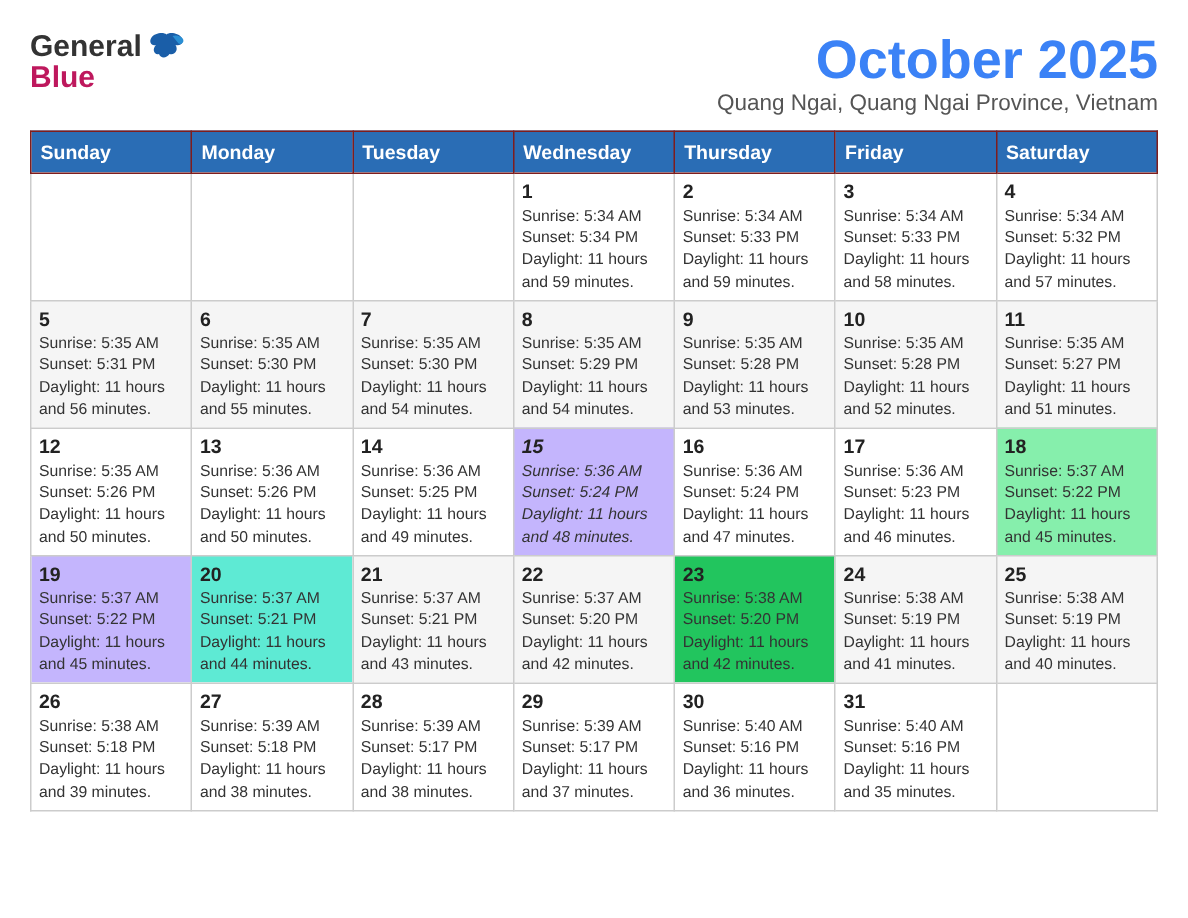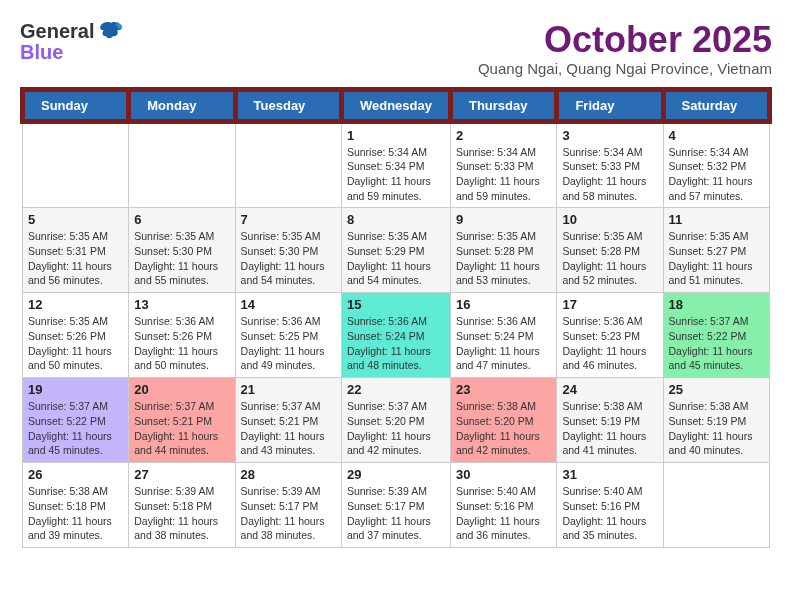--- a/index.html
+++ b/index.html
@@ -21,40 +21,40 @@
       display: flex;
       flex-direction: column;
       align-items: flex-start;
     }
     .title-section {
       text-align: right;
     }
     .month-title {
       font-size: 36px;
       font-weight: bold;
-      color: #701a75;
+      color: #3b82f6;
       line-height: 1.1;
     }
     .location {
       font-size: 15px;
       color: #555;
     }
     .calendar {
       width: 100%;
       border-collapse: collapse;
       border: 1px solid #ccc;
     }
     .calendar th {
       background-color: #2a6db5;
       color: #fff;
       font-size: 13px;
       font-weight: bold;
       text-align: left;
-      padding: 6px 16px;
-      border: 5px solid #7f1d1d;
+      padding: 6px 6px;
+      border: 1px solid #7f1d1d;
     }
     .calendar td {
       border: 1px solid #ccc;
       vertical-align: top;
       padding: 4px 5px;
       width: calc(100% / 7);
       min-height: 85px;
       height: 85px;
       font-size: 11px;
       color: #333;
@@ -91,21 +91,21 @@
 
 <div class="header">
   <div class="logo">
     <div class="logo-wrapper">
       <span style="font-size:20px;font-weight:bold;color:#333;">General</span>
       <svg width="28" height="22" viewBox="0 0 28 22">
         <path d="M14 2 C16 0, 22 1, 24 4 C26 7, 24 10, 20 9 C22 12, 20 16, 16 15 C14 18, 10 18, 9 15 C6 16, 4 12, 7 9 C4 10, 2 7, 4 4 C6 1, 12 0, 14 2Z" fill="#1a5ea8"></path>
         <path d="M18 3 C20 2, 24 3, 25 5 C26 7, 24 9, 22 8" fill="#2a8fd4" stroke="none"></path>
       </svg>
     </div>
-    <span style="font-size:20px;font-weight:bold;color:#8b5cf6;margin-top:-2px;">Blue</span>
+    <span style="font-size:20px;font-weight:bold;color:#be185d;margin-top:-2px;">Blue</span>
   </div>
   <div class="title-section">
     <div class="month-title">October 2025</div>
     <div class="location">Quang Ngai, Quang Ngai Province, Vietnam</div>
   </div>
 </div>
 
 <table class="calendar">
   <thead>
     <tr>
@@ -218,21 +218,21 @@
 Daylight: 11 hours
 and 50 minutes.</div>
         </td>
         <td style="background-color: rgb(255, 255, 255);">
           <div class="day-number">14</div>
           <div class="day-info" style="white-space: pre-line;">Sunrise: 5:36 AM
 Sunset: 5:25 PM
 Daylight: 11 hours
 and 49 minutes.</div>
         </td>
-        <td style="background-color: #5eead4;">
+        <td style="background-color: #c4b5fd; font-style: italic;">
           <div class="day-number">15</div>
           <div class="day-info" style="white-space: pre-line;">Sunrise: 5:36 AM
 Sunset: 5:24 PM
 Daylight: 11 hours
 and 48 minutes.</div>
         </td>
         <td style="background-color: rgb(255, 255, 255);">
           <div class="day-number">16</div>
           <div class="day-info" style="white-space: pre-line;">Sunrise: 5:36 AM
 Sunset: 5:24 PM
@@ -255,42 +255,42 @@
         </td>
       </tr>
       <tr>
         <td style="background-color: #c4b5fd;">
           <div class="day-number">19</div>
           <div class="day-info" style="white-space: pre-line;">Sunrise: 5:37 AM
 Sunset: 5:22 PM
 Daylight: 11 hours
 and 45 minutes.</div>
         </td>
-        <td style="background-color: #fca5a5;">
+        <td style="background-color: #5eead4;">
           <div class="day-number">20</div>
           <div class="day-info" style="white-space: pre-line;">Sunrise: 5:37 AM
 Sunset: 5:21 PM
 Daylight: 11 hours
 and 44 minutes.</div>
         </td>
         <td style="background-color: rgb(245, 245, 245);">
           <div class="day-number">21</div>
           <div class="day-info" style="white-space: pre-line;">Sunrise: 5:37 AM
 Sunset: 5:21 PM
 Daylight: 11 hours
 and 43 minutes.</div>
         </td>
         <td style="background-color: rgb(245, 245, 245);">
           <div class="day-number">22</div>
           <div class="day-info" style="white-space: pre-line;">Sunrise: 5:37 AM
 Sunset: 5:20 PM
 Daylight: 11 hours
 and 42 minutes.</div>
         </td>
-        <td style="background-color: #fca5a5;">
+        <td style="background-color: #22c55e;">
           <div class="day-number">23</div>
           <div class="day-info" style="white-space: pre-line;">Sunrise: 5:38 AM
 Sunset: 5:20 PM
 Daylight: 11 hours
 and 42 minutes.</div>
         </td>
         <td style="background-color: rgb(245, 245, 245);">
           <div class="day-number">24</div>
           <div class="day-info" style="white-space: pre-line;">Sunrise: 5:38 AM
 Sunset: 5:19 PM

